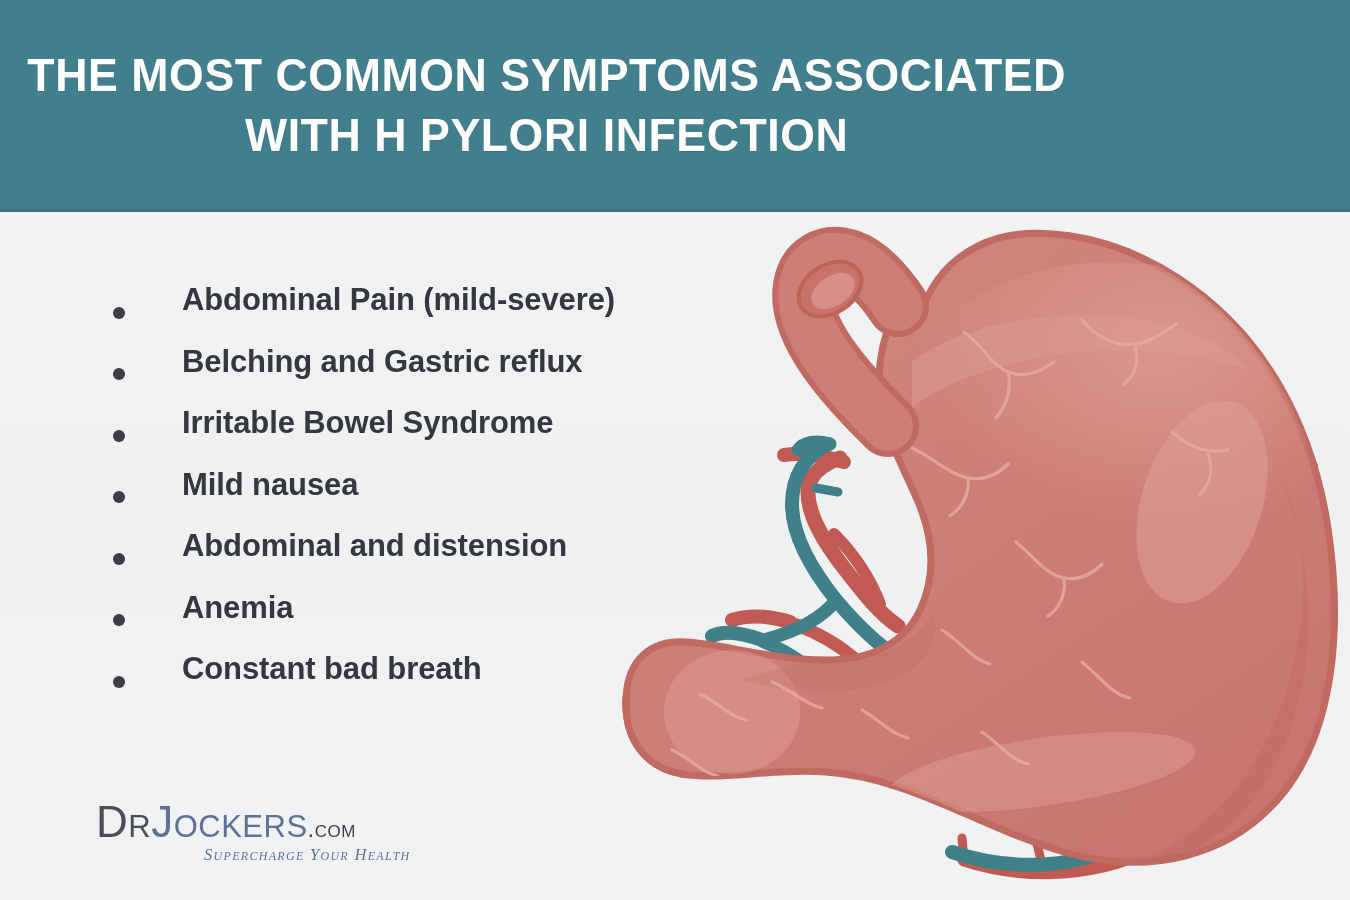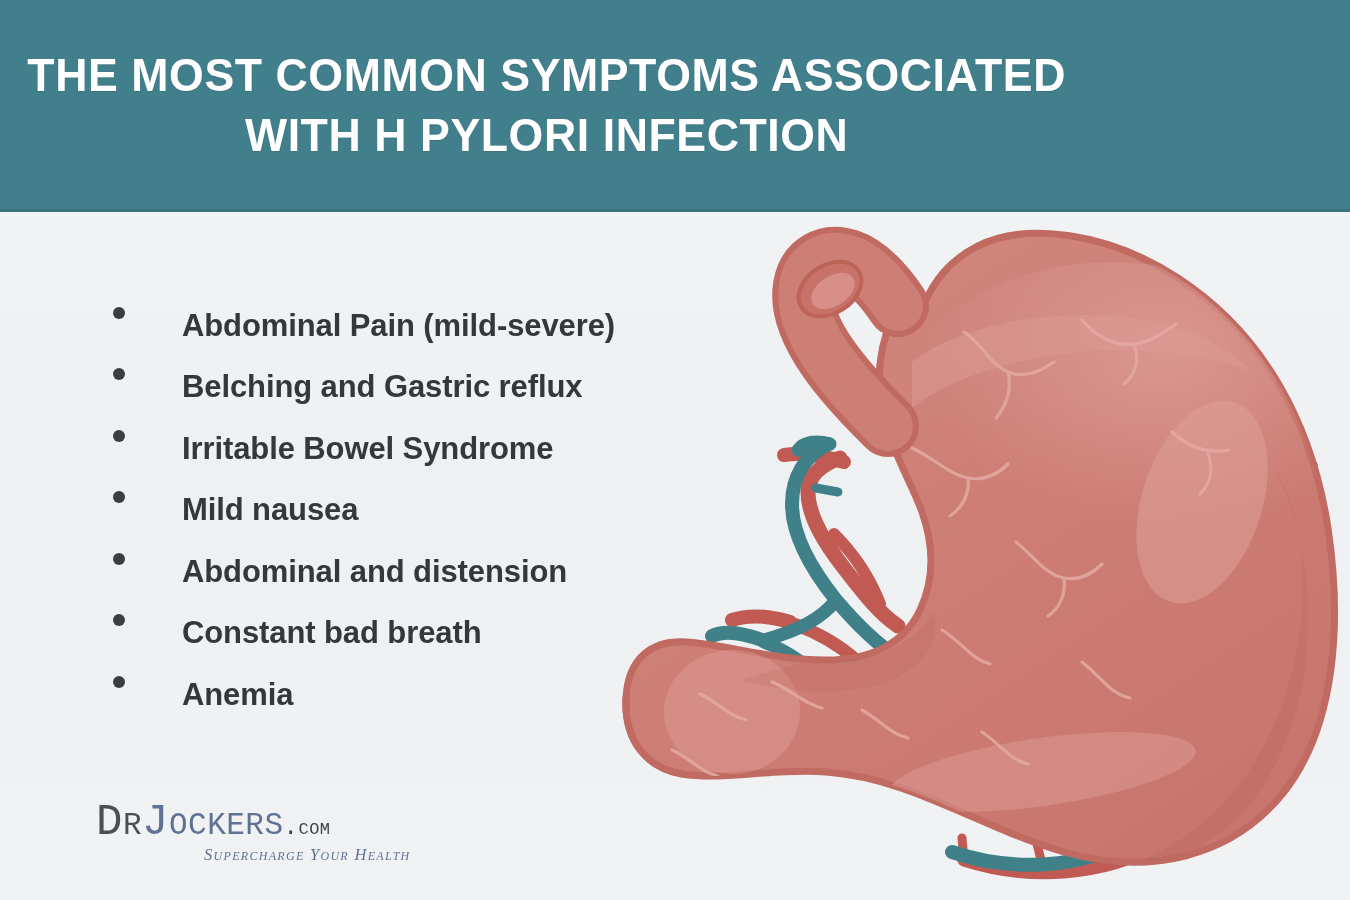--- a/index.html
+++ b/index.html
@@ -63,21 +63,21 @@
     top: 282px;
     width: 640px;
     margin: 0;
     padding: 0;
     list-style: none;
   }
   .symptom-item {
     position: relative;
     height: 61.5px;
     display: flex;
-    align-items: flex-end;
+    align-items: flex-start;
   }
   .bullet-dot {
     position: absolute;
     left: 9px;
     top: 50%;
     width: 12px;
     height: 12px;
     margin-top: -6px;
     border-radius: 50%;
     background: #3b3d40;
@@ -94,21 +94,21 @@
 
   
   .logo {
     position: absolute;
     left: 96px;
     top: 800px;
     width: 330px;
     height: 72px;
   }
   .logo-wordmark {
-    font-family: Liberation Mono, monospace;
+    font-family: Liberation Sans, sans-serif;
     font-size: 44px;
     line-height: 1;
     white-space: nowrap;
     letter-spacing: 0.5px;
   }
   .logo-dr {
     color: #4c4f51;
     font-variant: small-caps;
     font-weight: normal;
   }
@@ -177,25 +177,25 @@
     <li class="symptom-item">
       <span class="bullet-dot"></span>
       <span class="symptom-label">Mild nausea</span>
     </li>
     <li class="symptom-item">
       <span class="bullet-dot"></span>
       <span class="symptom-label">Abdominal and distension</span>
     </li>
     <li class="symptom-item">
       <span class="bullet-dot"></span>
+      <span class="symptom-label">Anemia</span>
+    </li>
+    <li class="symptom-item">
+      <span class="bullet-dot"></span>
       <span class="symptom-label">Constant bad breath</span>
-    </li>
-    <li class="symptom-item">
-      <span class="bullet-dot"></span>
-      <span class="symptom-label">Anemia</span>
     </li>
   </ul>
 
   <div class="logo">
     <div class="logo-wordmark">
       <span class="logo-dr">Dr</span><span class="logo-jockers">Jockers</span><span class="logo-com">.com</span>
     </div>
     <div class="logo-tagline">Supercharge Your Health</div>
   </div>
 

